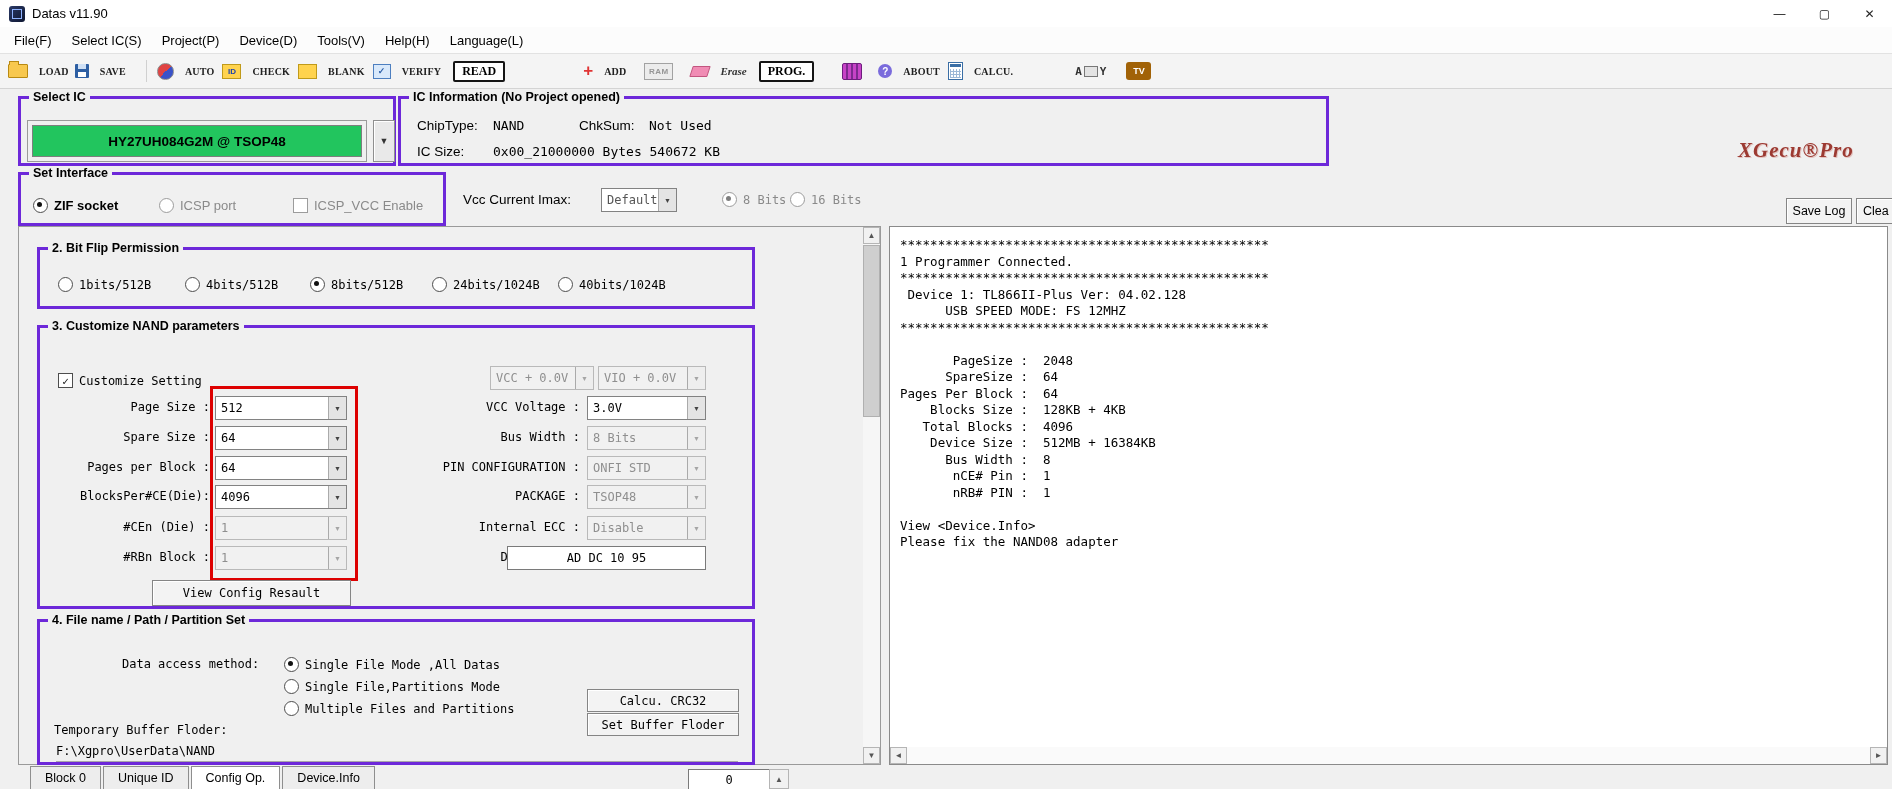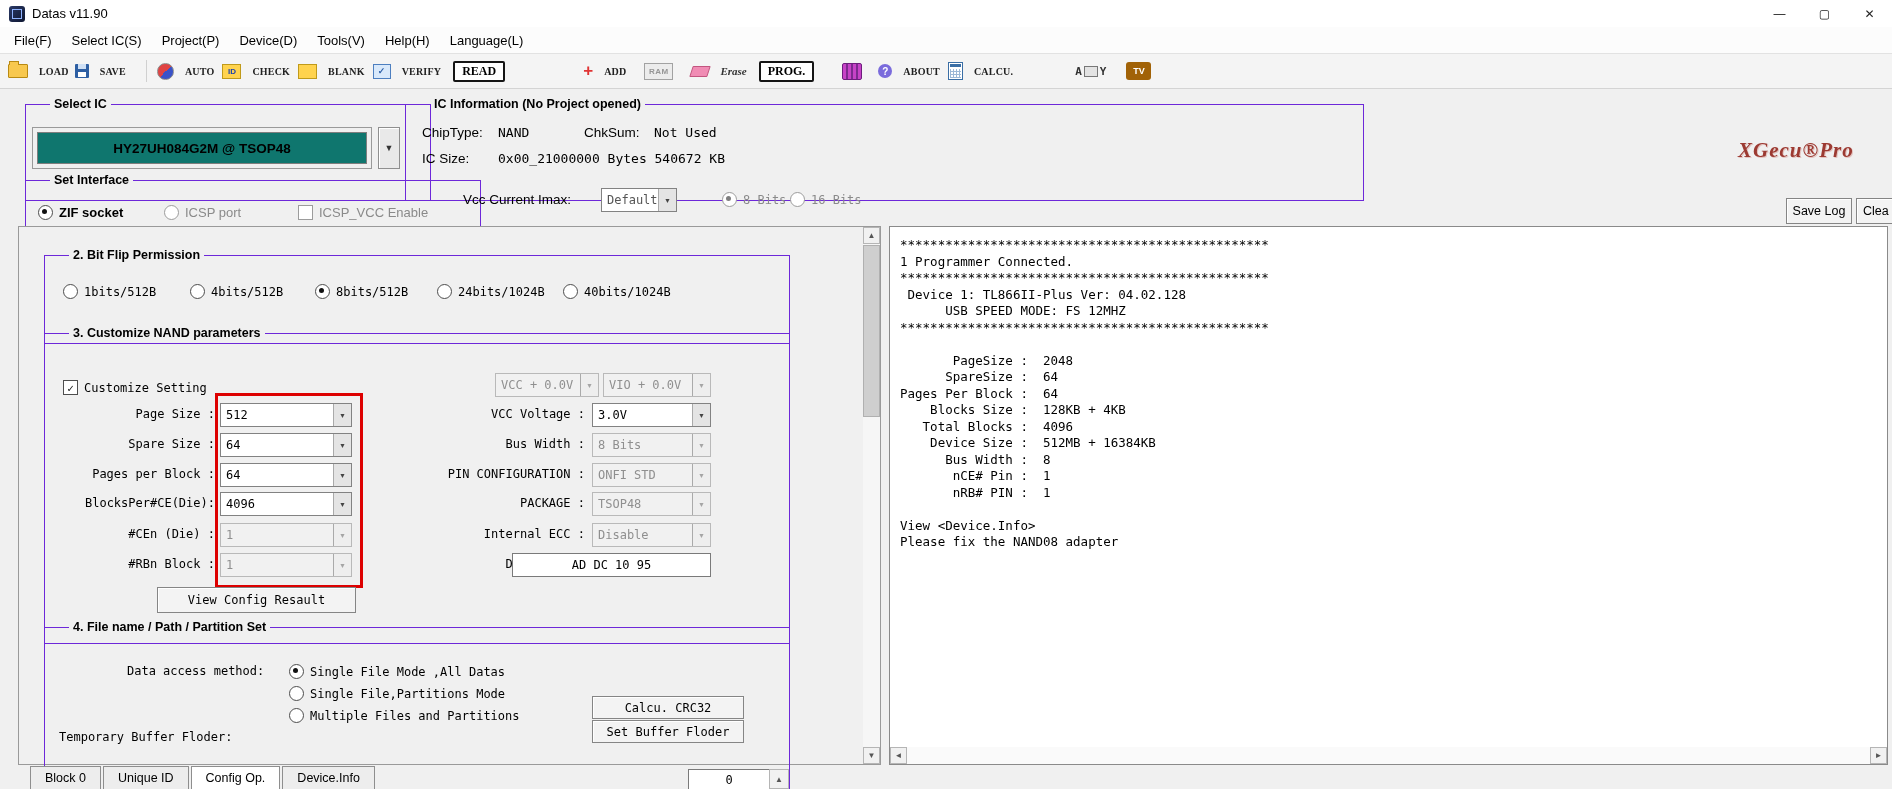--- a/index.html
+++ b/index.html
@@ -34,21 +34,21 @@
   .i-erase-lbl{font:italic bold 11px "Liberation Serif",serif;color:#333}
   .i-chip{width:18px;height:15px;background:repeating-linear-gradient(90deg,#c743c7 0 3px,#7c2a8e 3px 5px);border:1px solid #6e1d7e;border-radius:2px;flex:none}
   .i-q{width:14px;height:14px;border-radius:50%;background:#7a6bdc;color:#fff;font:bold 10px "Liberation Sans",sans-serif;display:flex;align-items:center;justify-content:center;flex:none}
   .i-calc{width:13px;height:16px;background:#fff;border:1px solid #3a6ea5;position:relative;flex:none}
   .i-calc::before{content:"";position:absolute;left:1px;top:1px;right:1px;height:3px;background:#3a6ea5}
   .i-calc::after{content:"";position:absolute;left:1px;top:6px;right:1px;bottom:1px;background:repeating-linear-gradient(0deg,#9db8d6 0 1px,transparent 1px 3px),repeating-linear-gradient(90deg,#9db8d6 0 1px,transparent 1px 3px)}
   .i-ay{display:flex;align-items:center;gap:2px;font:bold 11px "DejaVu Sans Mono",monospace;color:#333;flex:none}
   .i-ay .pins{width:12px;height:9px;border:1px solid #777;background:#e3e3e3}
   .i-tv{width:25px;height:18px;background:#a16207;border-radius:3px;color:#fff;font:bold 9px "Liberation Sans",sans-serif;display:flex;align-items:center;justify-content:center;flex:none}
   
-  fieldset{position:absolute;border:1px solid #6d28d9;margin:7px;padding:16px;background:transparent}
+  fieldset{position:absolute;border:3px solid #6d28d9;margin:0;padding:0;background:transparent}
   legend{font:bold 12.5px "Liberation Sans",sans-serif;padding:0 4px;margin-left:8px;color:#000;white-space:nowrap}
   
   .mono{font-family:"DejaVu Sans Mono",monospace}
   .rlabel{position:absolute;font:12px "DejaVu Sans Mono",monospace;text-align:right;color:#000;line-height:22px;white-space:nowrap}
   .combo{position:absolute;height:22px;background:#fff;border:1px solid #828282;display:flex;align-items:center}
   .combo-text{flex:1;padding-left:5px;font:12px "DejaVu Sans Mono",monospace;white-space:nowrap;overflow:hidden}
   .combo-arrow{width:17px;align-self:stretch;background:#e4e4e4;border-left:1px solid #aaa;display:flex;align-items:center;justify-content:center;font-size:7px;color:#444;flex:none}
   .combo.disabled{background:#f1f1f1;border-color:#b9b9b9}
   .combo.disabled .combo-text{color:#8f8f8f}
   .combo.disabled .combo-arrow{color:#a5a5a5;background:#eeeeee}
@@ -60,21 +60,21 @@
   .chk.on::after{content:"\2713";color:#111;font-weight:bold;font-size:11px;line-height:12px}
   .chk.dis{border-color:#9c9c9c}
   .ctrl-row{position:absolute;display:flex;align-items:center;font:12px "DejaVu Sans Mono",monospace;white-space:nowrap}
   .ctrl-row.sans{font:13px "Liberation Sans",sans-serif}
   .gray{color:#8a8a8a}
   .push{position:absolute;background:#f3f3f3;border:1px solid #858585;font:12px "DejaVu Sans Mono",monospace;display:flex;align-items:center;justify-content:center;box-shadow:inset 1px 1px 0 #fff;white-space:nowrap}
   .push.sans{font:12.5px "Liberation Sans",sans-serif}
   .textbox{position:absolute;background:#fff;border:1px solid #7a7a7a;font:12px "DejaVu Sans Mono",monospace;display:flex;align-items:center;justify-content:center}
   
   .ic-combo{position:absolute;left:6px;top:16px;width:340px;height:42px;border:1px solid #9a9a9a;background:#f0f0f0;padding:4px;box-sizing:border-box}
-  .ic-combo-inner{width:100%;height:100%;border:1px solid #7e7e7e;background:#0f766e;display:flex;align-items:center;justify-content:center;font:bold 13.5px "Liberation Sans",sans-serif;box-sizing:border-box}
+  .ic-combo-inner{width:100%;height:100%;border:1px solid #7e7e7e;background:#22c55e;display:flex;align-items:center;justify-content:center;font:bold 13.5px "Liberation Sans",sans-serif;box-sizing:border-box}
   .ic-combo-btn{position:absolute;left:352px;top:16px;width:22px;height:42px;background:#e9e9e9;border:1px solid #8f8f8f;display:flex;align-items:center;justify-content:center;font-size:9px;color:#333;box-shadow:inset 1px 1px 0 #fff;box-sizing:border-box}
   
   .panel{position:absolute;background:#f0f0f0;border:1px solid #9a9a9a;box-sizing:border-box}
   .logpanel{position:absolute;background:#ffffff;border:1px solid #8a8a8a;box-sizing:border-box}
   .logpanel pre{margin:0;position:absolute;left:10px;top:10px;font:12.5px/16.5px "DejaVu Sans Mono",monospace;color:#000;white-space:pre}
   .sb-btn{position:absolute;width:17px;height:17px;background:#f1f1f1;border:1px solid #b5b5b5;display:flex;align-items:center;justify-content:center;font-size:8px;color:#555;box-sizing:border-box}
   .sb-track{position:absolute;background:#f6f6f6}
   .sb-thumb{position:absolute;background:#cfcfcf;border:1px solid #b0b0b0;box-sizing:border-box}
   .redbox{position:absolute;border:3px solid #dd0000;pointer-events:none}
   
@@ -351,20 +351,21 @@
       <span class="radio"></span>
       <span>Single File,Partitions Mode</span>
     </span>
     <span class="ctrl-row" style="left:244px;top:74px">
       <span class="radio"></span>
       <span>Multiple Files and Partitions</span>
     </span>
     <div class="push" style="left:547px;top:62px;width:150px;height:21px">Calcu. CRC32</div>
     <div class="push" style="left:547px;top:86px;width:150px;height:21px">Set Buffer Floder</div>
     <span class="ctrl-row" style="left:14px;top:96px">Temporary Buffer Floder:</span>
+    <div class="underfield" style="left:16px;top:114px;width:682px;height:20px">F:\Xgpro\UserData\NAND</div>
   </fieldset>
 
   <div class="sb-track" style="left:844px;top:0;width:17px;height:537px">
     <div class="sb-btn" style="left:0;top:0">▲</div>
     <div class="sb-thumb" style="left:0;top:18px;width:17px;height:172px"></div>
     <div class="sb-btn" style="left:0;top:520px">▼</div>
   </div>
 </div>
 
 <div class="logpanel" style="left:889px;top:226px;width:999px;height:539px">

